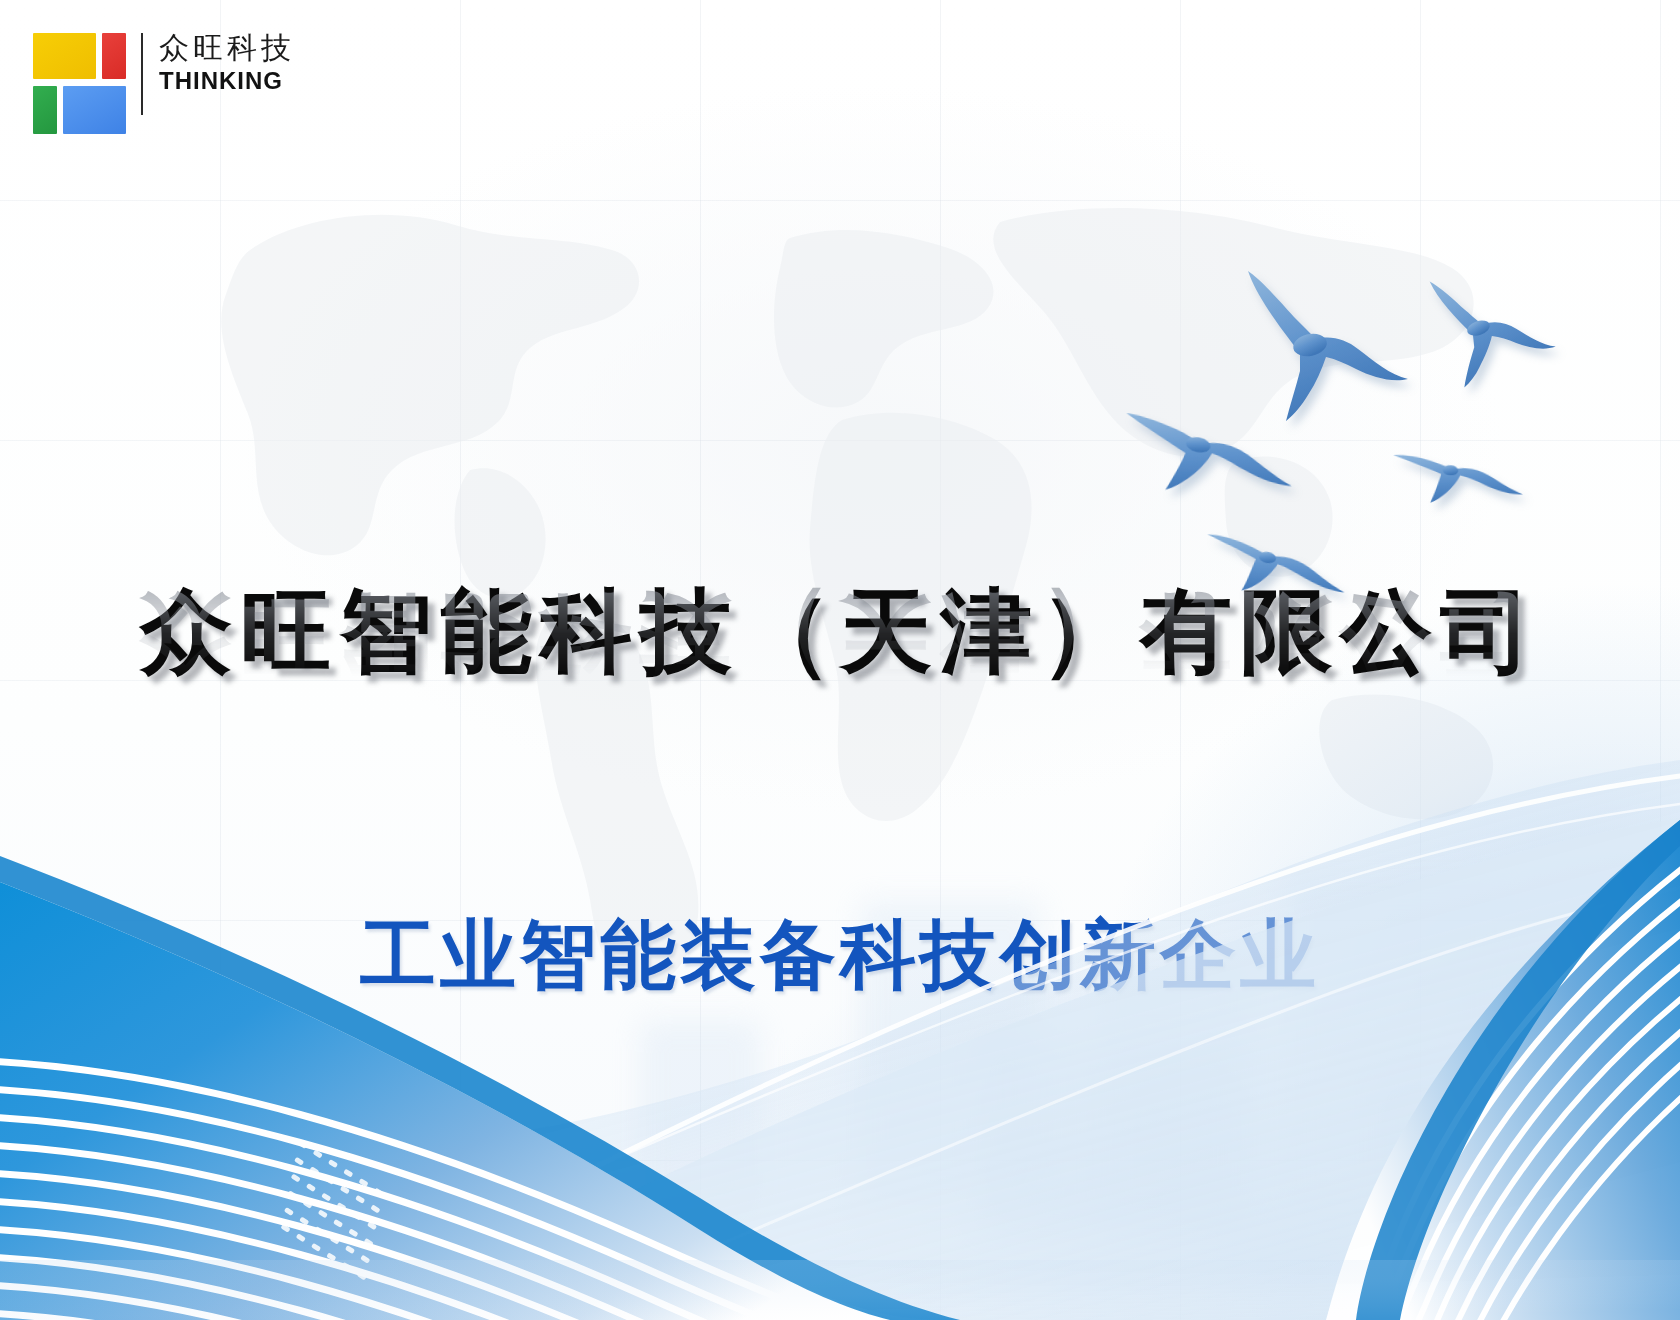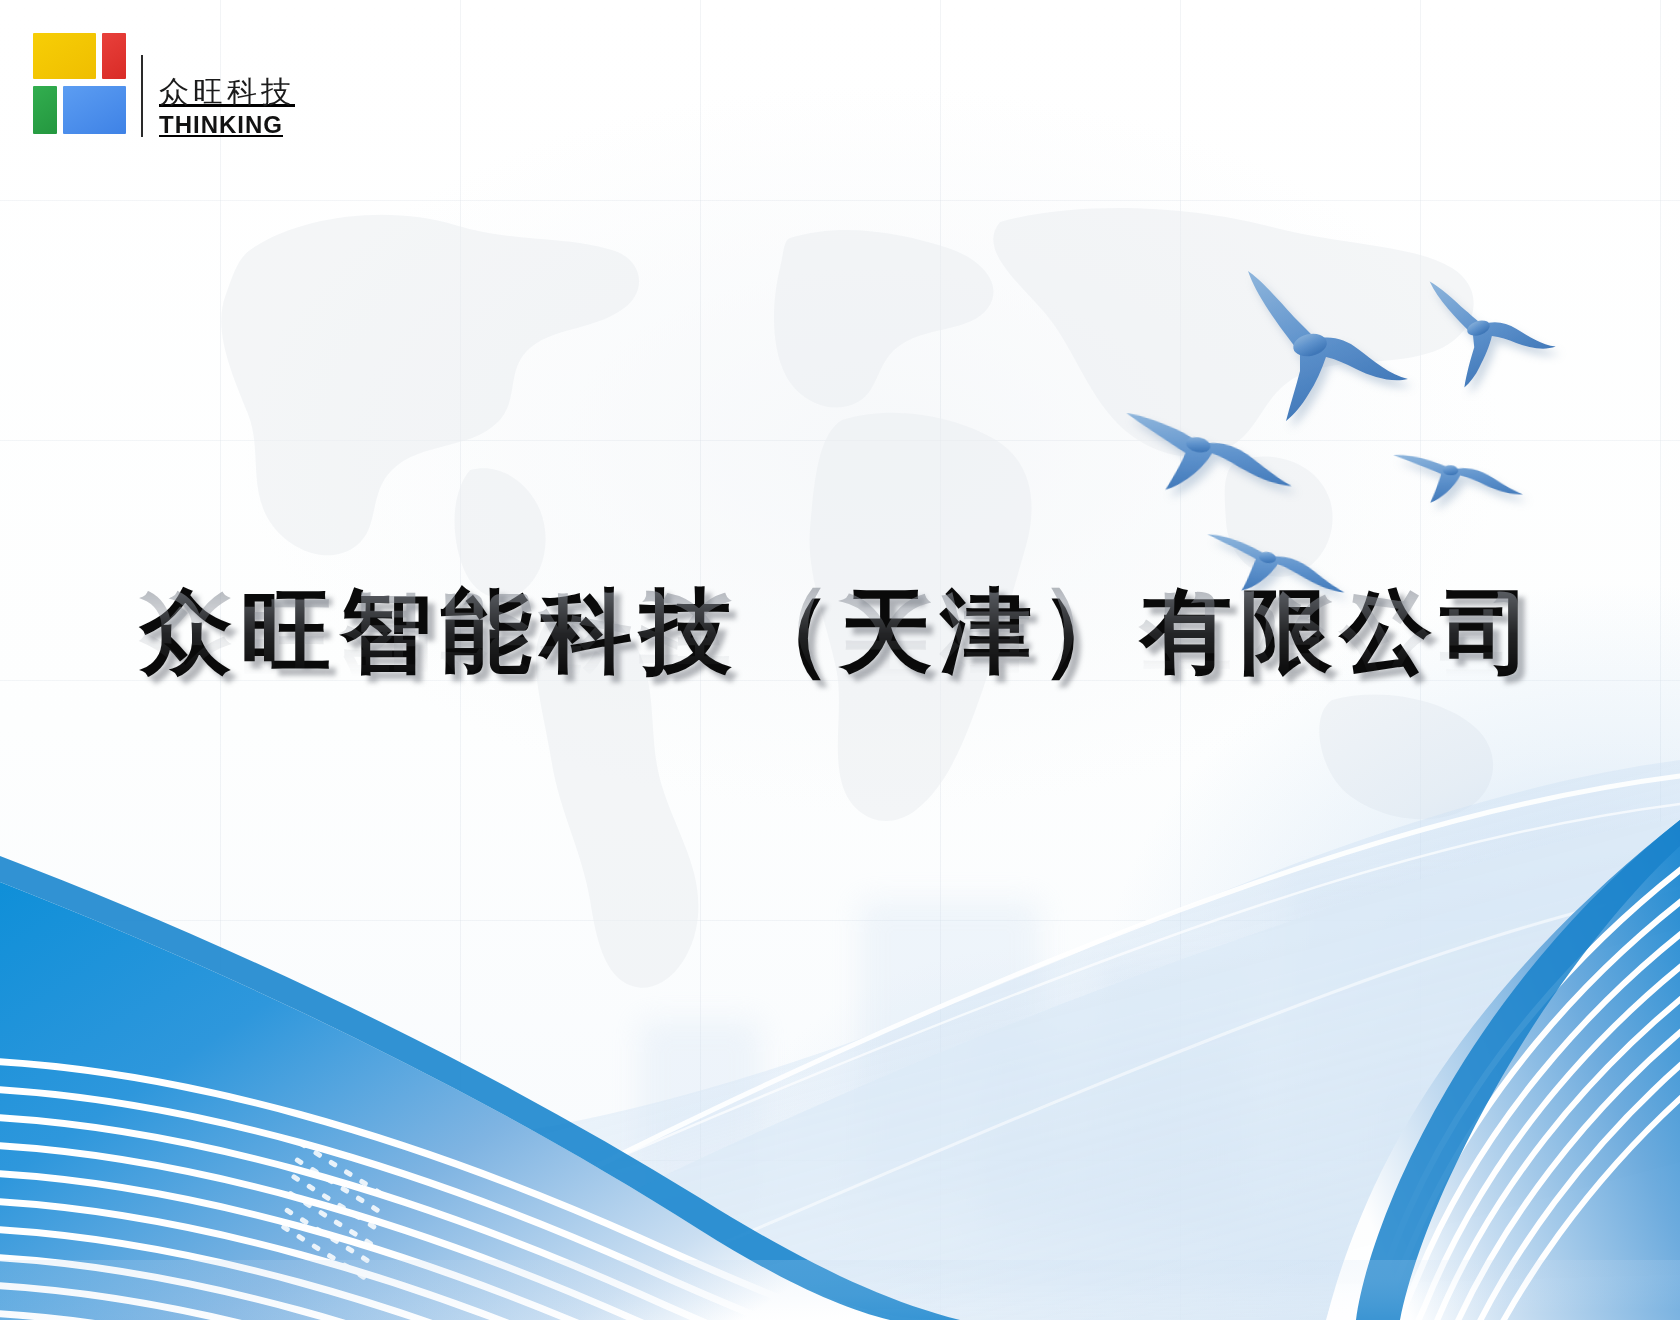--- a/index.html
+++ b/index.html
@@ -36,21 +36,21 @@
       radial-gradient(520px 380px at 78% 96%, rgba(168,200,234,.45) 0%, rgba(255,255,255,0) 70%),
       radial-gradient(420px 300px at 62% 88%, rgba(196,218,240,.36) 0%, rgba(255,255,255,0) 72%);
   }
   .bg-blocks{opacity:.5;}
 
   
   .birds{position:absolute;left:1140px;top:195px;width:420px;height:420px;pointer-events:none;}
   .birds svg{width:100%;height:100%;overflow:visible;}
 
   
-  .logo{position:absolute;left:33px;top:33px;display:flex;align-items:flex-end;gap:0;text-decoration:underline;}
+  .logo{position:absolute;left:33px;top:33px;display:flex;align-items:flex-start;gap:0;}
   .logo-mark{position:relative;width:104px;height:104px;flex:none;}
   .lm{position:absolute;border-radius:1px;}
   .lm-yellow{left:0;top:0;width:63px;height:46px;background:linear-gradient(145deg,#F7CE06,#EFBE00);}
   .lm-red{left:69px;top:0;width:24px;height:46px;background:linear-gradient(145deg,#E8403B,#D92B26);}
   .lm-green{left:0;top:53px;width:24px;height:48px;background:linear-gradient(145deg,#32AE4F,#24973F);}
   .lm-blue{left:30px;top:53px;width:63px;height:48px;background:linear-gradient(150deg,#5C9DF2,#3E82E6);}
   .logo-divider{width:2px;height:82px;background:#2a2a2a;margin:0 16px 0 4px;}
   .logo-text{display:flex;flex-direction:column;justify-content:center;gap:6px;}
   .logo-cn{font-size:30px;letter-spacing:4px;color:#1b1b1b;line-height:1;
            font-family:"Liberation Sans",sans-serif;font-weight:500;white-space:nowrap;}
@@ -223,20 +223,21 @@
       <div class="logo-en">THINKING</div>
     </div>
   </div>
 
 
   <div class="title-block">
     <div class="title-main">众旺智能科技（天津）有限公司</div>
     <div class="title-reflect">众旺智能科技（天津）有限公司</div>
   </div>
 
+  <div class="subtitle">工业智能装备科技创新企业</div>
 
   <div class="wave">
     <svg viewBox="0 0 1680 560" preserveAspectRatio="none">
       <defs>
         <linearGradient id="wv1" x1="0" y1="0" x2="1" y2="0.7">
           <stop offset="0%" stop-color="#0F8FD8"></stop>
           <stop offset="32%" stop-color="#2E97DC"></stop>
           <stop offset="62%" stop-color="#7FB4E2"></stop>
           <stop offset="88%" stop-color="#CBDFF2"></stop>
           <stop offset="100%" stop-color="#FFFFFF"></stop>

